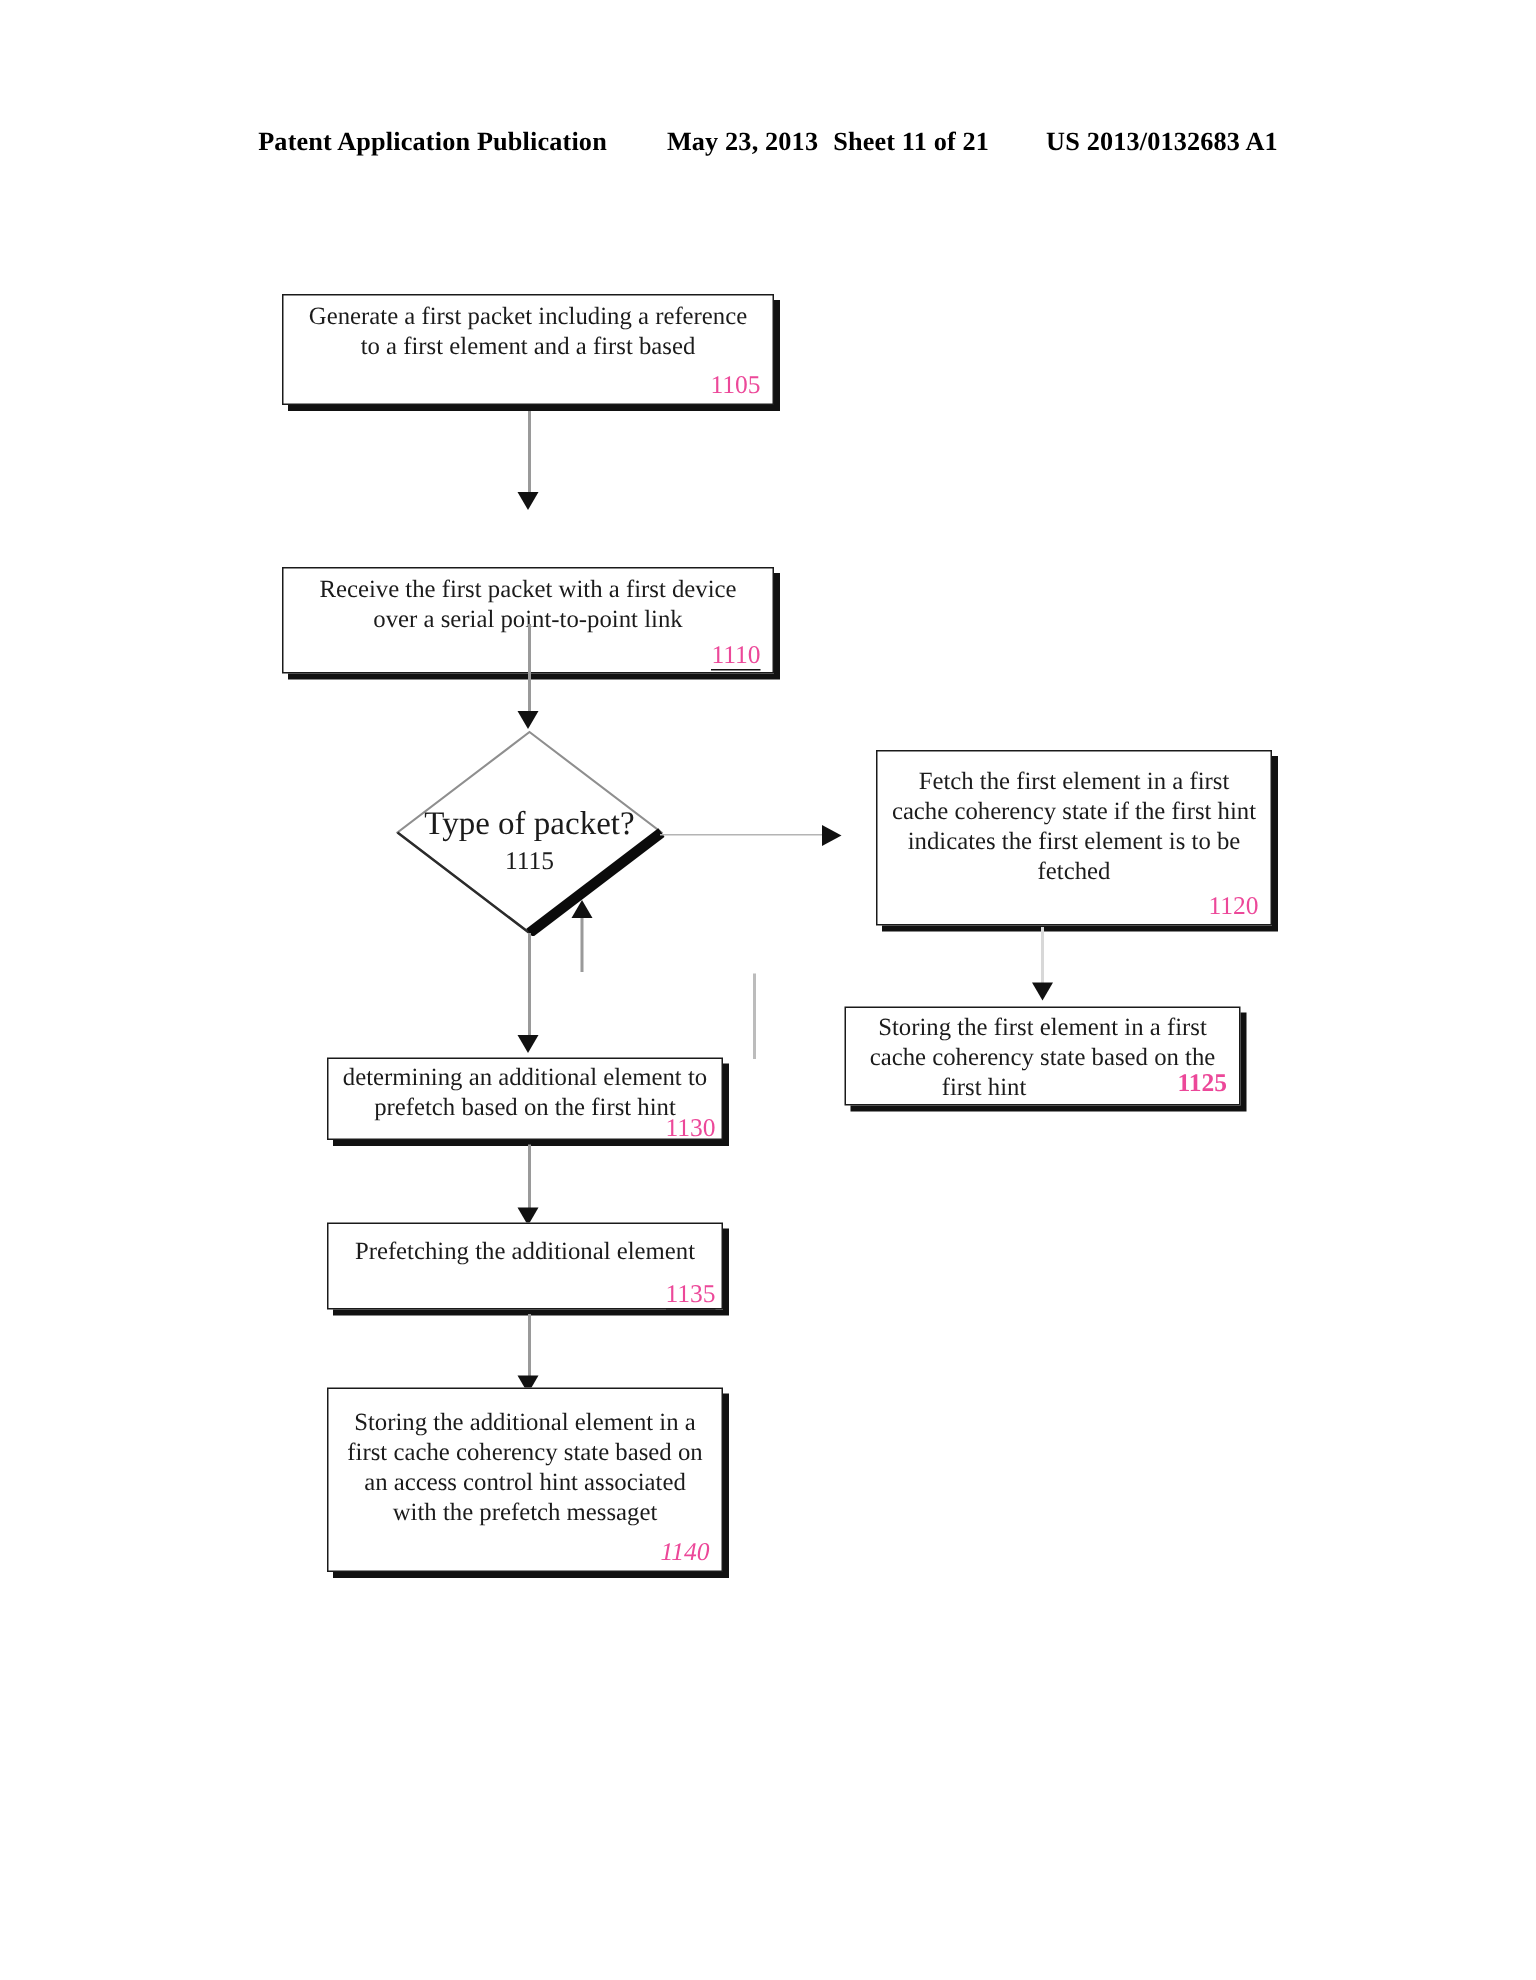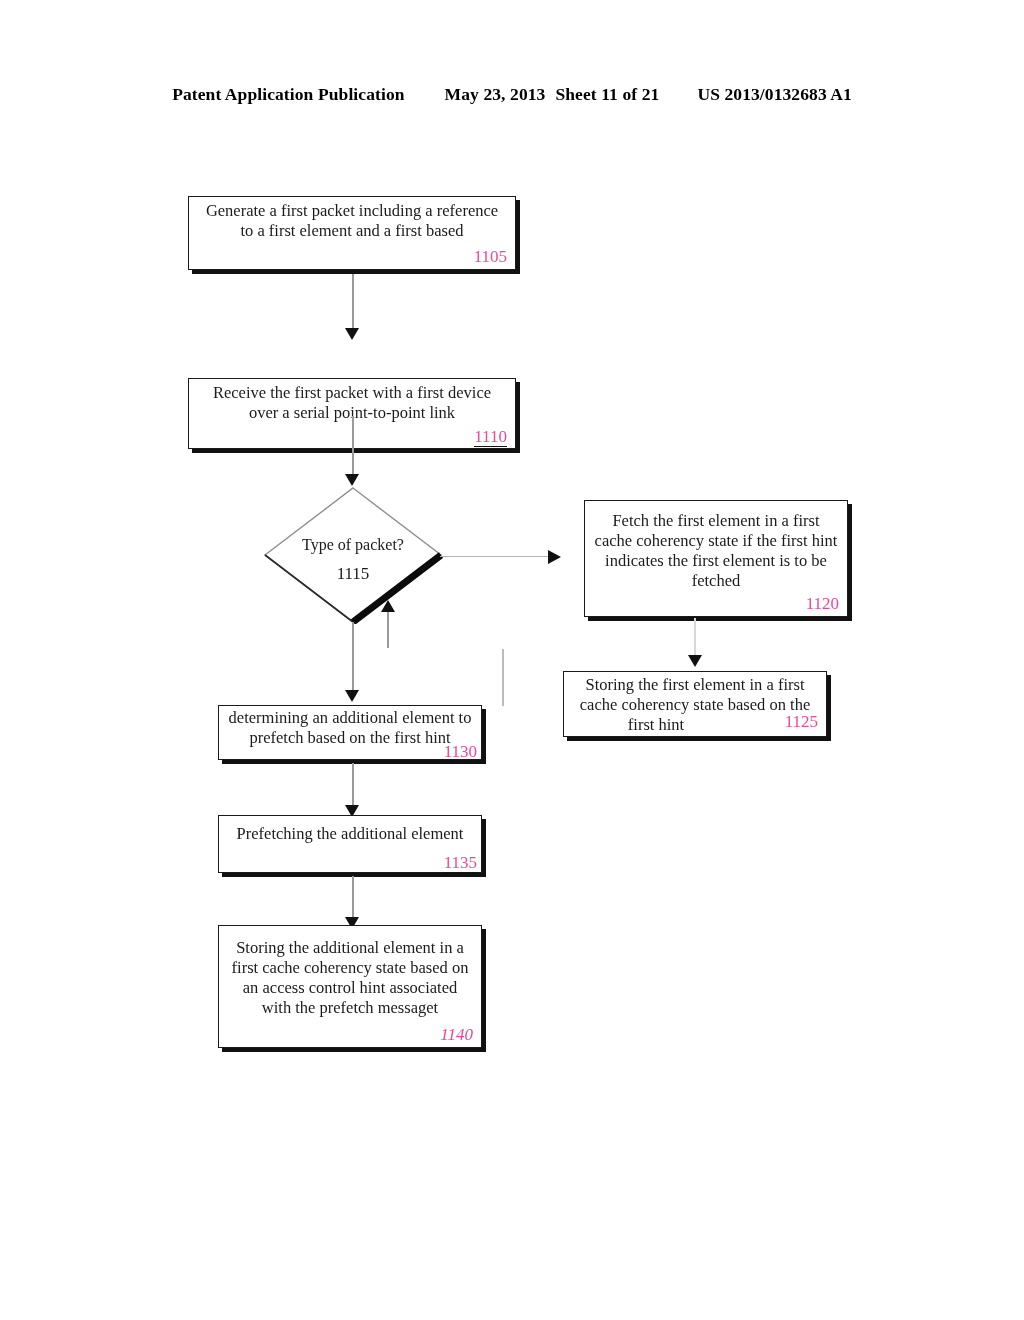--- a/index.html
+++ b/index.html
@@ -85,21 +85,21 @@
   }
   #diamond-wrap svg { display: block; }
   .diamond-label {
     position: absolute;
     width: 100%;
     text-align: center;
     font-family: "Liberation Serif", serif;
     color: #1b1b1b;
     white-space: nowrap;
   }
-  #diamond-text { top: 50px; font-size: 16px; }
+  #diamond-text { top: 50px; font-size: 22px; }
   #diamond-ref  { top: 78px; font-size: 17px; }
 
   
   .conn {
     position: absolute;
     background: #9a9a9a;
   }
   .vline { width: 1.5px; }
   .hline { height: 1.4px; }
   .arrow-down {
@@ -200,21 +200,21 @@
 
   <div class="conn vline" style="left:694px; top:618px; height:42px; background:#d8d8d8;"></div>
   <div class="arrow-down" style="left:688px; top:655px;"></div>
 
   <div class="node" style="left:563px; top:671px; width:264px; height:66px;">
     <div class="body" style="justify-content:flex-start; padding-top:3px;">
       <div class="txt">Storing the first element in a first</div>
       <div class="txt">cache coherency state based on the</div>
       <div class="txt" style="padding-right:78px;">first hint</div>
     </div>
-    <div class="refnum ref-right" style="bottom:5px;">1125</div>
+    <div class="refnum ref-right" style="bottom:5px;font-weight:bold;">1125</div>
   </div>
 
   <div class="conn vline" style="left:352px; top:622px; height:72px;"></div>
   <div class="arrow-down" style="left:345px; top:690px;"></div>
 
   <div class="node" style="left:218px; top:705px; width:264px; height:55px;">
     <div class="body" style="justify-content:flex-start; padding-top:2px;">
       <div class="txt">determining an additional element to</div>
       <div class="txt">prefetch based on the first hint</div>
     </div>

